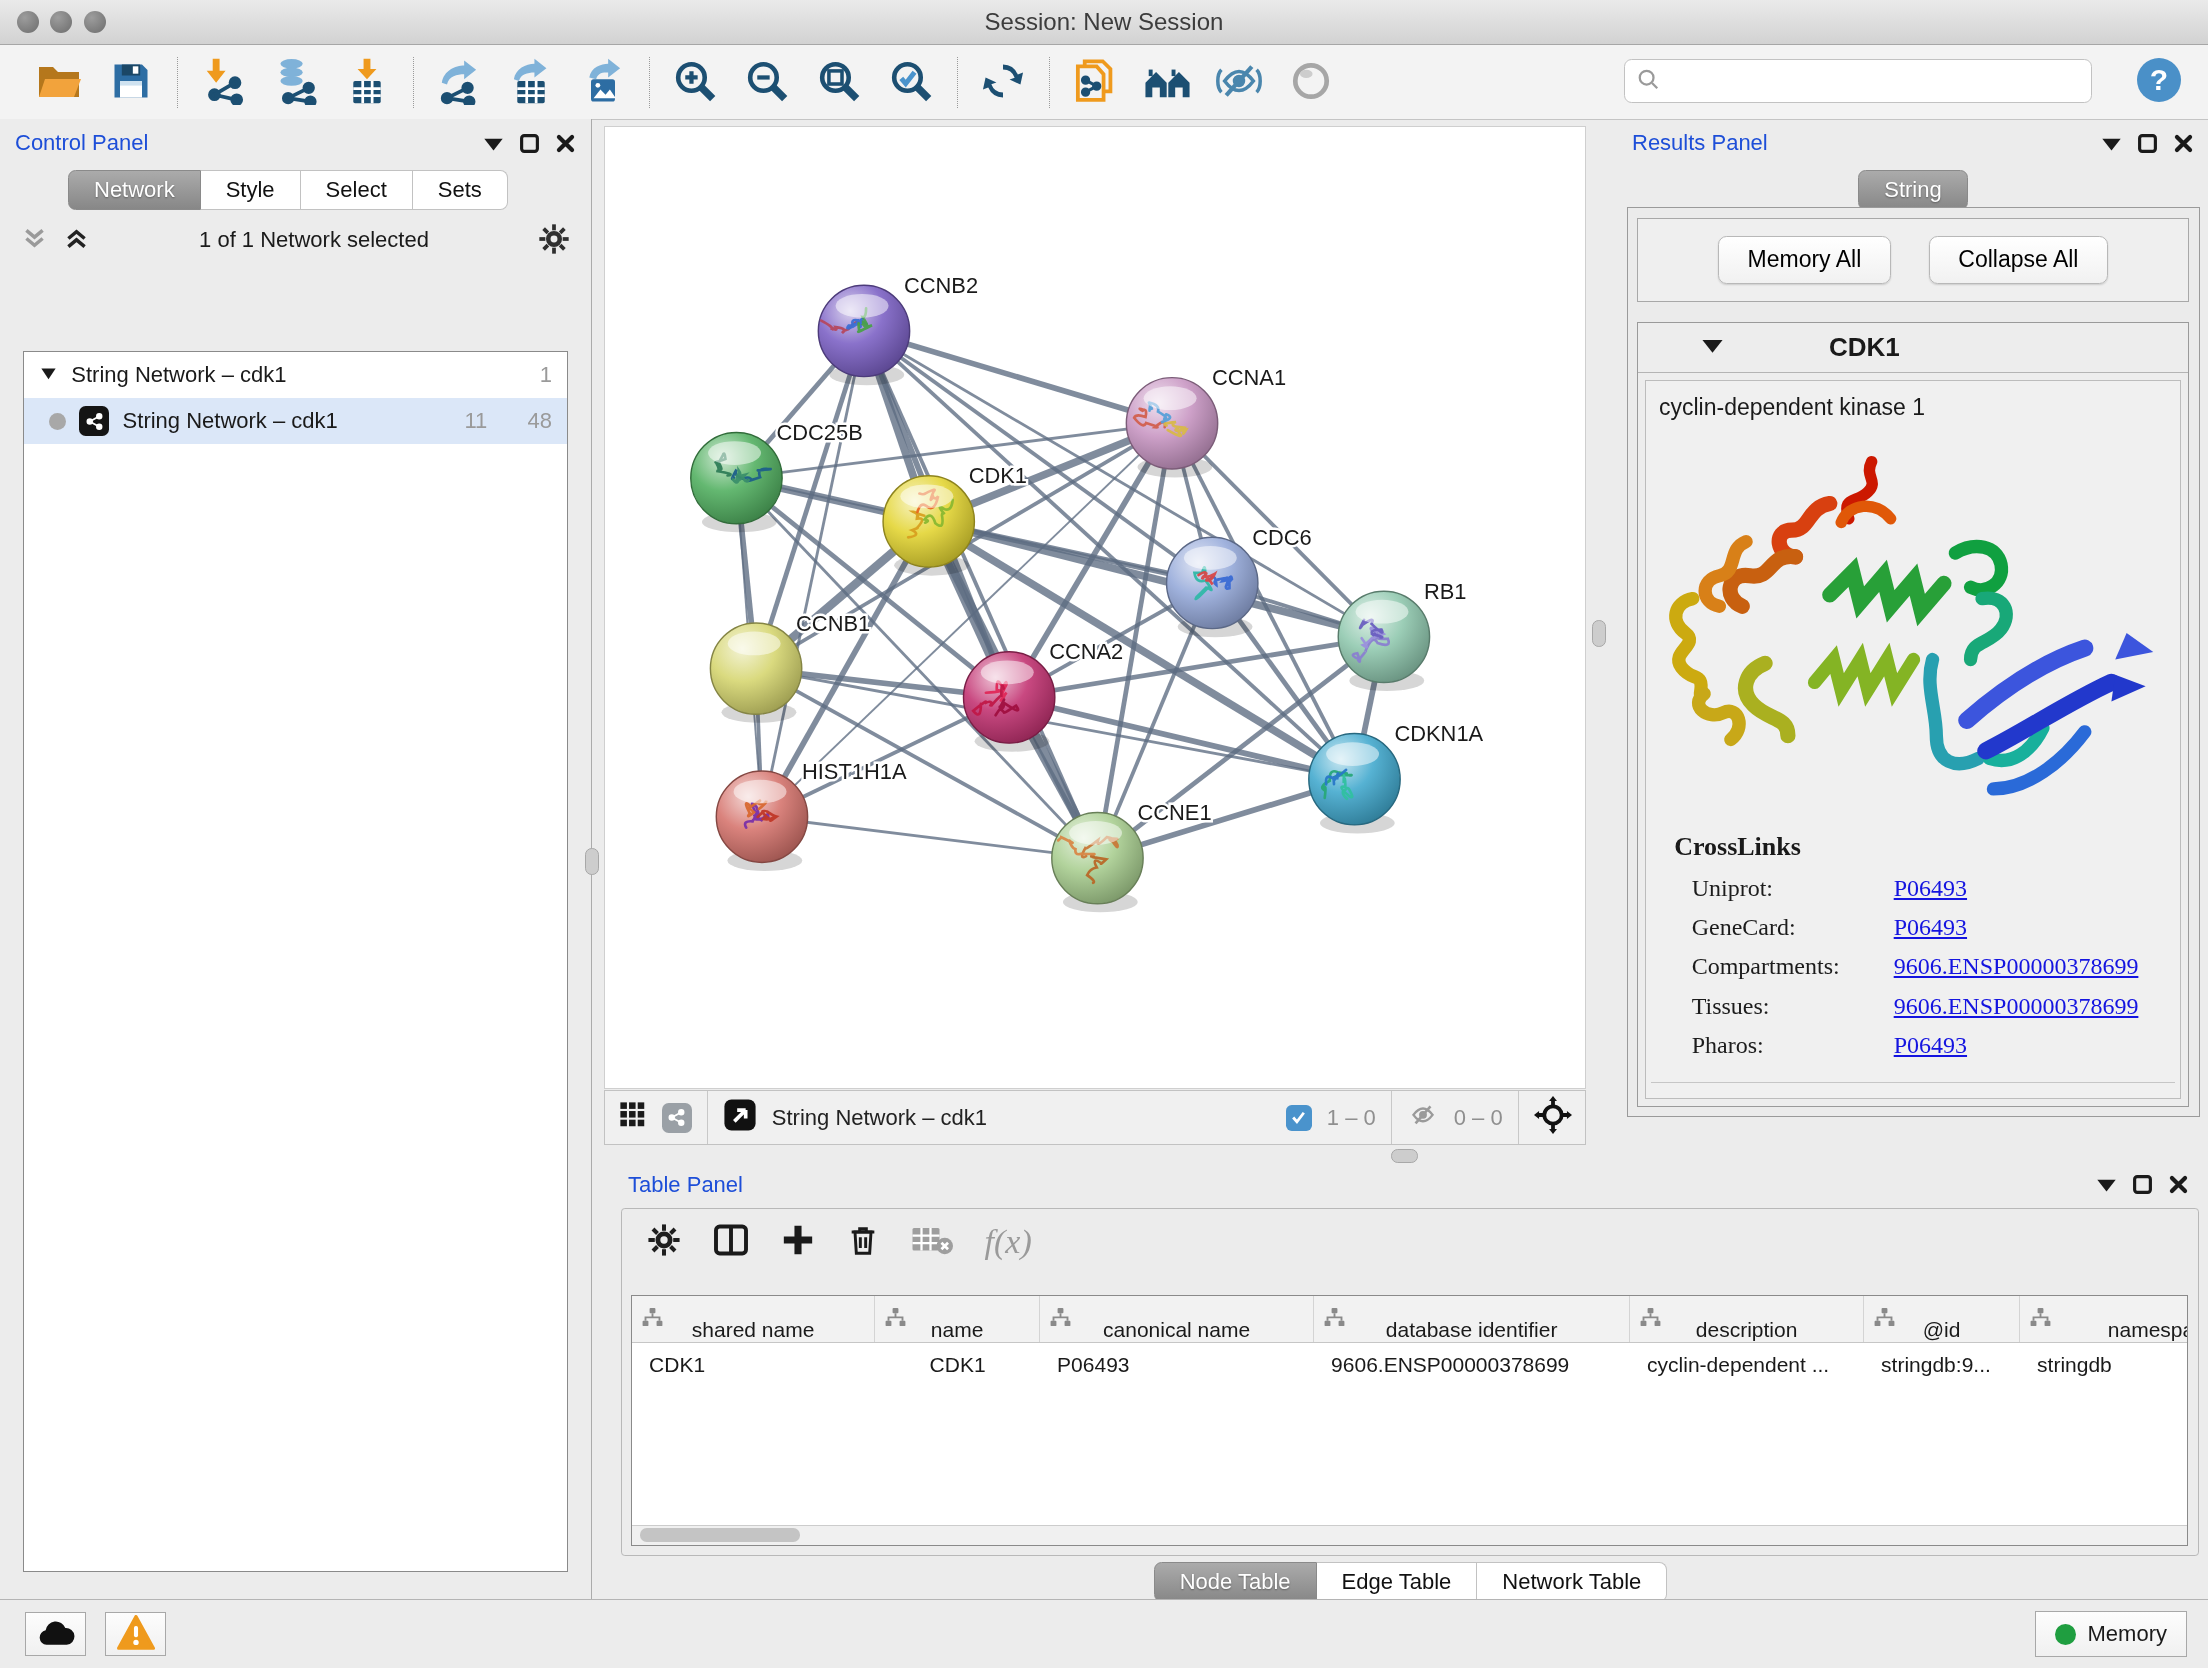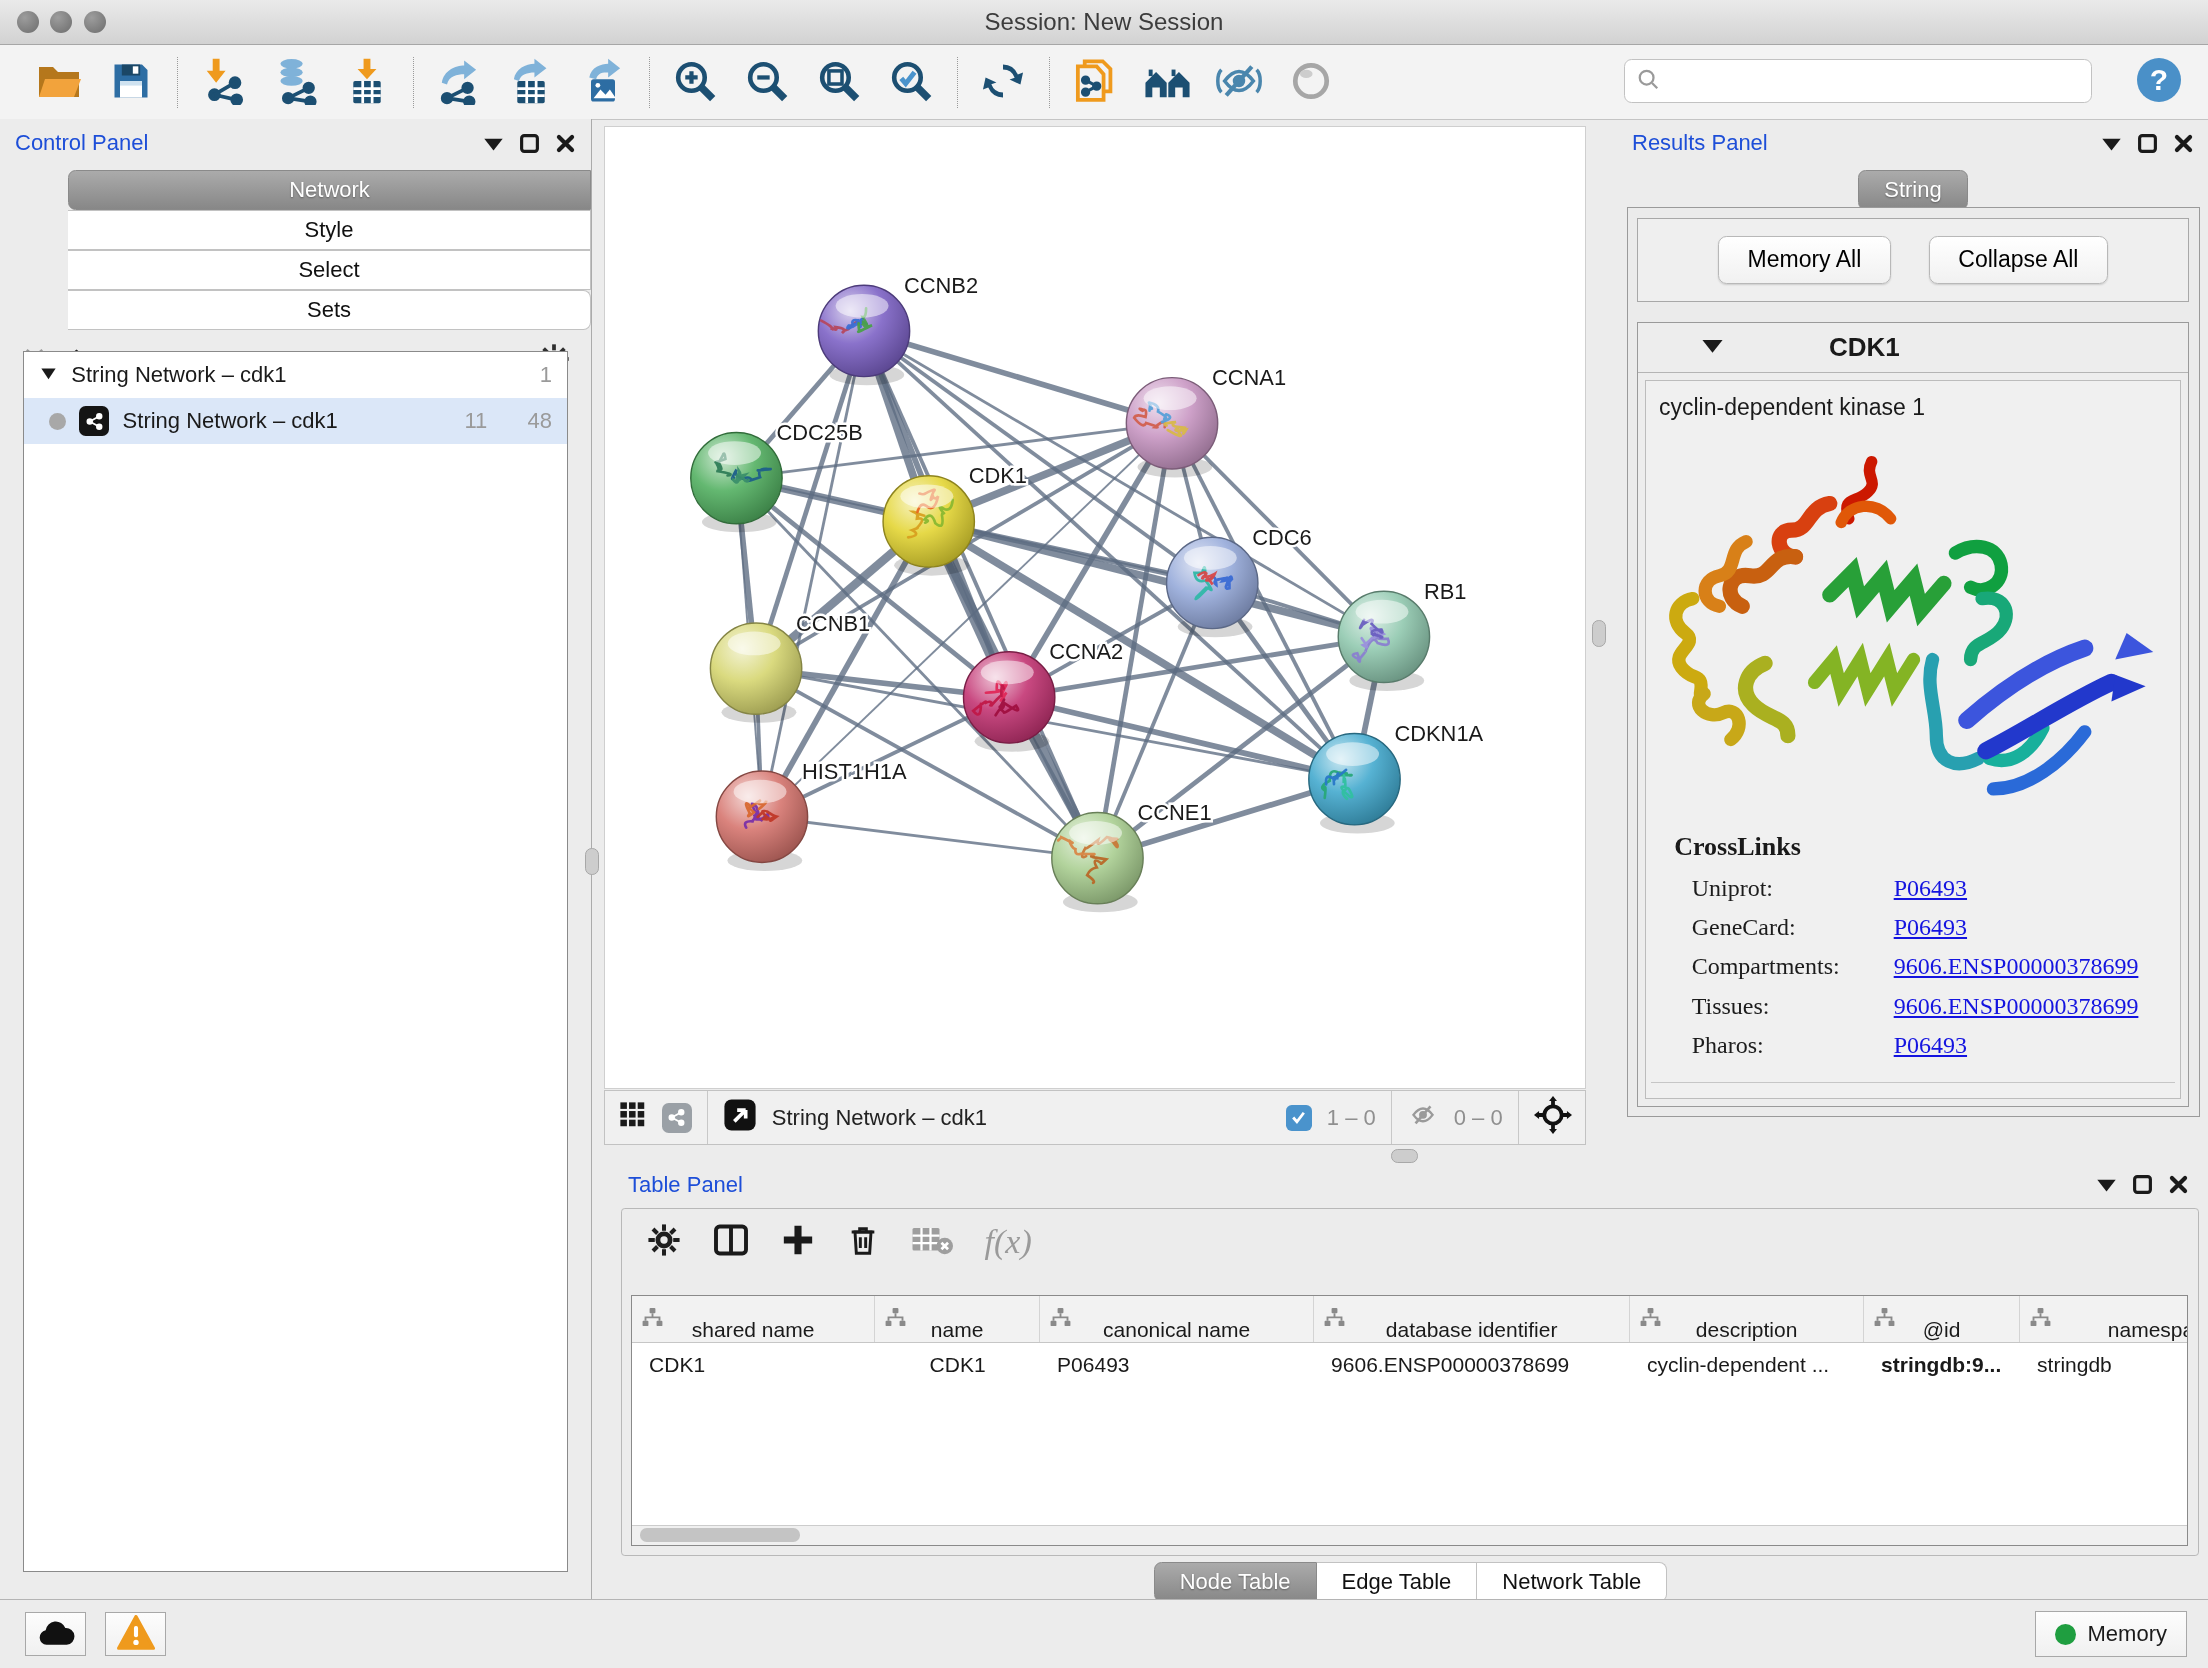--- a/index.html
+++ b/index.html
@@ -23,21 +23,21 @@
   .winbtn{display:flex;align-items:center;}
   
   .seg{display:flex;}
   .tabseg{height:38px;display:flex;align-items:center;justify-content:center;background:#fff;border:1px solid #c2c2c2;border-left:none;font-size:22px;padding:0 25px;color:#111;}
   .tabseg:first-child{border-left:1px solid #c2c2c2;border-radius:7.6px 0 0 7.6px;}
   .tabseg:last-child{border-radius:0 7.6px 7.6px 0;}
   .tabseg.only{border-radius:7.6px;border-left:1px solid #c2c2c2;}
   .tabseg.sel{background:linear-gradient(#ababab,#878787);color:#fff;border-color:#8a8a8a;text-shadow:0 1px 1.9px rgba(0,0,0,.35);}
   
   #control-panel{position:absolute;left:0;top:119px;width:592px;bottom:68px;background:#ececec;border-right:1.9px solid #ababab;box-sizing:border-box;}
-  .cp-tabs{margin:1.9px 0 0 68px;flex-direction:column;}
+  .cp-tabs{margin:1.9px 0 0 68px;}
   .cp-sub{display:flex;align-items:center;margin:13.3px 21px 9.5px;gap:15px;}
   .cp-subtext{flex:1;text-align:center;font-size:22px;}
   .cp-tree{position:absolute;left:23px;right:23px;top:232px;bottom:28.5px;background:#fff;border:1.9px solid #8a8a8a;}
   .trow{display:flex;align-items:center;height:46px;padding:0 15px;font-size:22px;gap:13.3px;}
   .trow.child{padding-left:25px;}
   .trow.sel{background:#dbe7f8;}
   .count{color:#9a9a9a;}
   .dot{width:17px;height:17px;border-radius:50%;background:#a8a8a8;flex:none;}
   .appicon{width:30px;height:30px;border-radius:6.7px;background:#141414;display:flex;align-items:center;justify-content:center;flex:none;}
   .appicon.gray{background:#9aa0a6;}
@@ -866,21 +866,21 @@
                 </svg></span>
               <span>namespace</span>
             </div>
           </div>
         <div class="trowdata" id="tbl-row">
             <div class="td" style="width: 243px;">CDK1</div>
             <div class="td center" style="width: 165px;">CDK1</div>
             <div class="td" style="width: 274px;">P06493</div>
             <div class="td" style="width: 316px;">9606.ENSP00000378699</div>
             <div class="td" style="width: 234px;">cyclin-dependent ...</div>
-            <div class="td" style="width: 156px; font-weight: bold;">stringdb:9...</div>
+            <div class="td" style="width: 156px;">stringdb:9...</div>
             <div class="td" style="width: 285px;">stringdb</div>
           </div>
         <div class="hscroll">
             <span class="hthumb"></span>
           </div>
       </div>
     </div>
     <div class="tp-tabs">
       <span class="seg">
         <span class="tabseg sel">Node Table</span>

